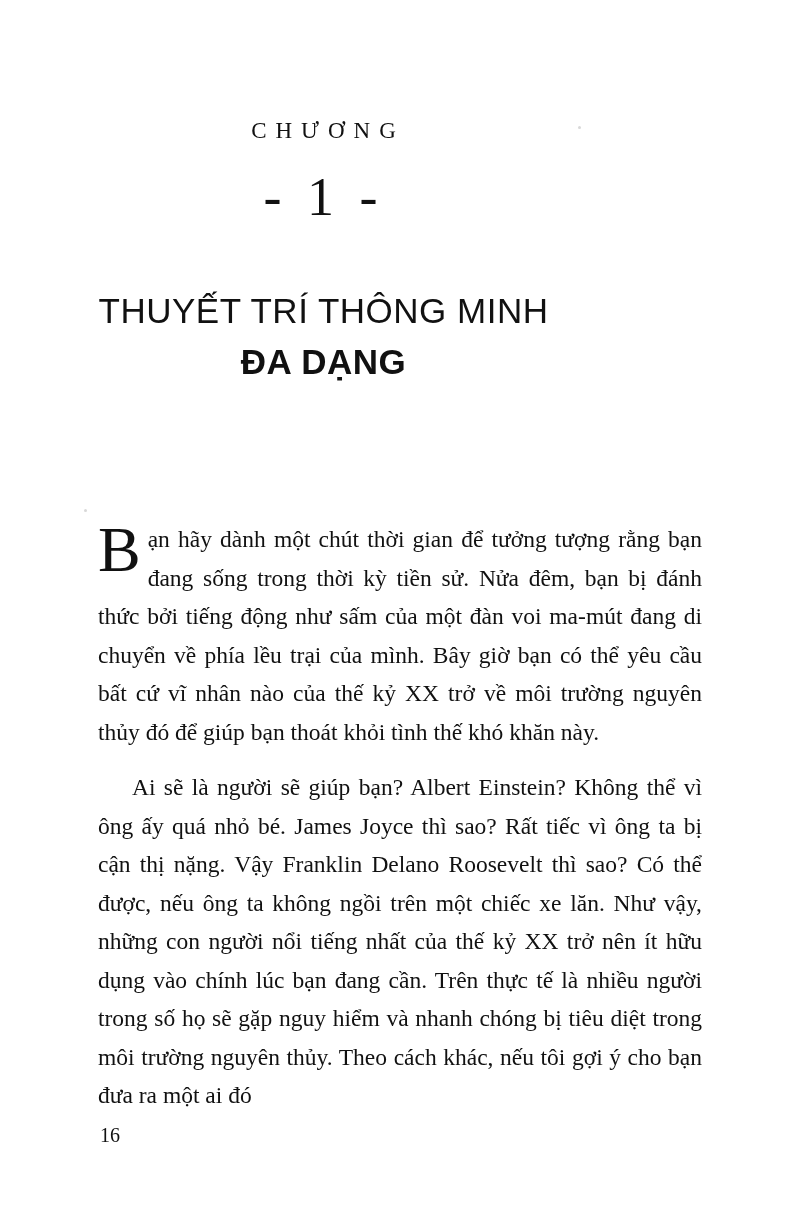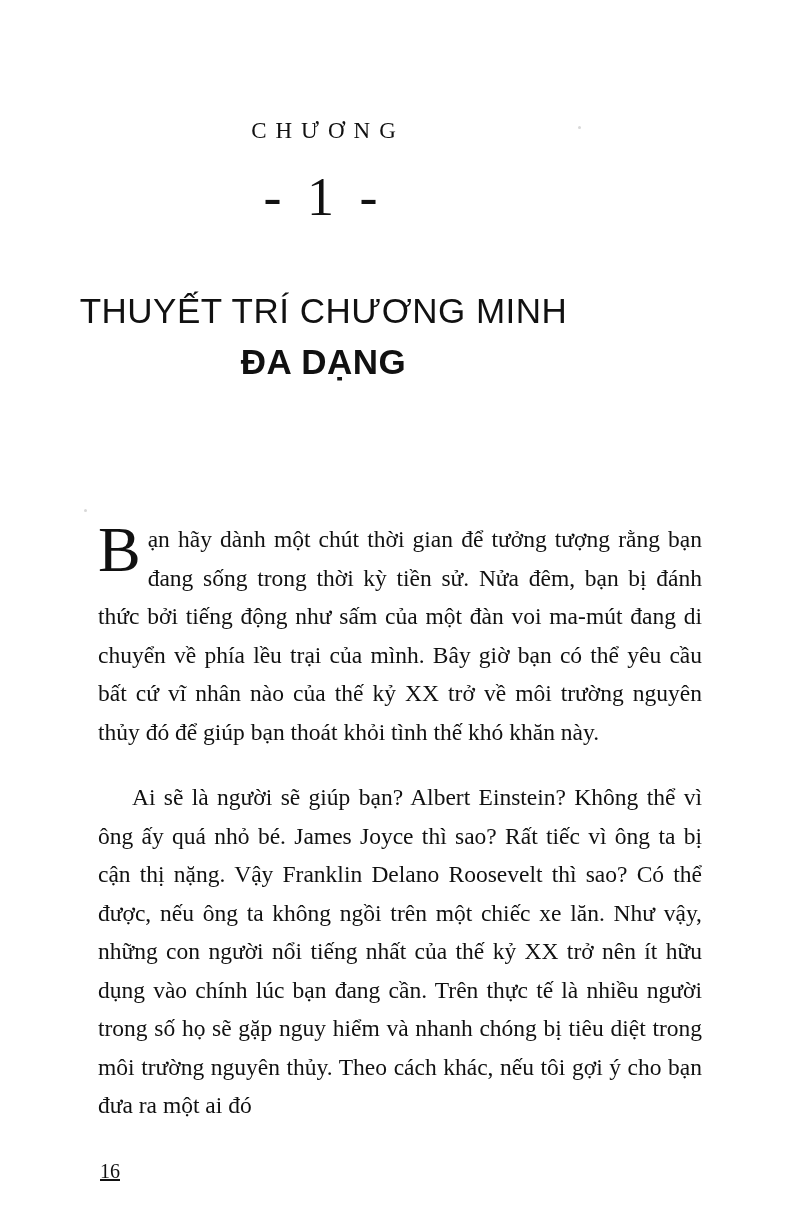--- a/index.html
+++ b/index.html
@@ -66,44 +66,43 @@
   p.para {
     margin: 0;
     font-size: 23.5px;
     line-height: 38.5px;
     text-align: justify;
     text-justify: inter-word;
     color: #111;
     hyphens: none;
   }
   p.para + p.para {
-    margin-top: 27px;
+    margin-top: 17px;
     text-indent: 34px;
   }
   .dropcap-para {
     position: relative;
     min-height: 58px;
   }
   .dropcap {
     float: left;
     font-size: 64px;
     line-height: 56px;
     padding: 2px 7px 0 0;
     font-family: "Liberation Serif", serif;
     color: #111;
   }
 
   
   .folio {
     position: absolute;
     left: 100px;
-    top: 1160px;
+    top: 1124px;
     font-size: 20px;
     color: #111;
-    text-decoration: underline;
   }
 
   
   .speck {
     position: absolute;
     background: #d8d8d8;
     border-radius: 50%;
   }
 </style>
 </head>
@@ -111,21 +110,21 @@
 
 <div class="page">
 
   <div class="speck" style="left:578px; top:126px; width:3px; height:3px;"></div>
   <div class="speck" style="left:84px; top:509px; width:3px; height:3px;"></div>
 
   <div class="chapter-head">
     <div class="chapter-word">CHƯƠNG</div>
     <div class="chapter-number">- 1 -</div>
     <h1 class="chapter-title">
-      <span>THUYẾT TRÍ CHƯƠNG MINH</span>
+      <span>THUYẾT TRÍ THÔNG MINH</span>
       <span class="line2">ĐA DẠNG</span>
     </h1>
   </div>
 
   <div class="body-area">
     <p class="para dropcap-para">
       <span class="dropcap">B</span><span>ạn hãy dành một chút thời gian để tưởng tượng rằng bạn đang sống trong thời kỳ tiền sử. Nửa đêm, bạn bị đánh thức bởi tiếng động như sấm của một đàn voi ma-mút đang di chuyển về phía lều trại của mình. Bây giờ bạn có thể yêu cầu bất cứ vĩ nhân nào của thế kỷ XX trở về môi trường nguyên thủy đó để giúp bạn thoát khỏi tình thế khó khăn này.</span>
     </p>
     <p class="para">Ai sẽ là người sẽ giúp bạn? Albert Einstein? Không thể vì ông ấy quá nhỏ bé. James Joyce thì sao? Rất tiếc vì ông ta bị cận thị nặng. Vậy Franklin Delano Roosevelt thì sao? Có thể được, nếu ông ta không ngồi trên một chiếc xe lăn. Như vậy, những con người nổi tiếng nhất của thế kỷ XX trở nên ít hữu dụng vào chính lúc bạn đang cần. Trên thực tế là nhiều người trong số họ sẽ gặp nguy hiểm và nhanh chóng bị tiêu diệt trong môi trường nguyên thủy. Theo cách khác, nếu tôi gợi ý cho bạn đưa ra một ai đó</p>
   </div>

